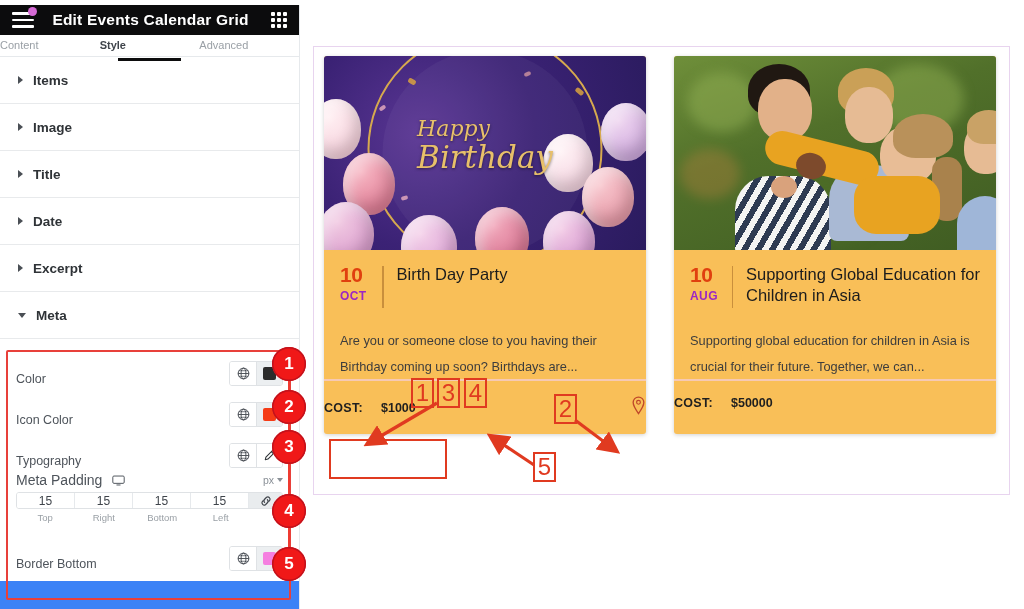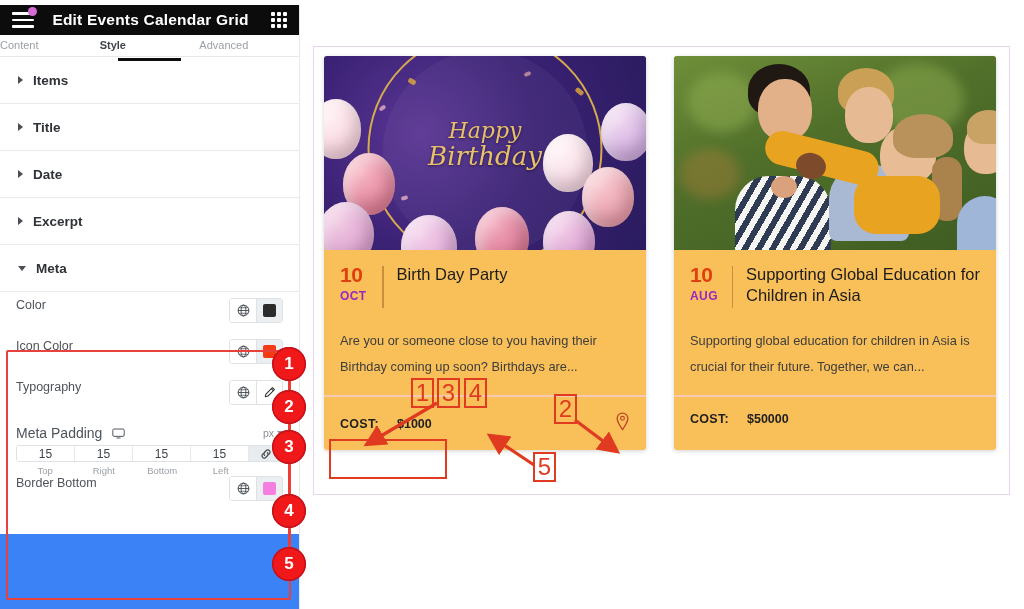--- a/index.html
+++ b/index.html
@@ -63,21 +63,21 @@
   .acc-row.open .caret {
     border-left:4.5px solid transparent; border-right:4.5px solid transparent;
     border-top:5.5px solid #4a4f55; border-bottom:0;
   }
   .acc-row .acc-label { font-size:13.5px; font-weight:bold; color:#2f3337; }
 
   
   #meta-body {
     position:relative; padding:6px 16px 10px 16px; background:#fff;
   }
-  .ctl-row { display:flex; align-items:flex-start; height:41px; }
+  .ctl-row { display:flex; align-items:flex-end; height:41px; }
   .ctl-label { font-size:12.5px; color:#4e545b; flex:1; }
 
   .ctl-group { display:flex; align-items:center; border:1px solid #dfe2e5;
     border-radius:3px; overflow:hidden; height:25px; background:#fff; }
   .ctl-group .gbtn {
     width:26px; height:100%; display:flex; align-items:center;
     justify-content:center; cursor:pointer; background:#fff;
   }
   .ctl-group .gbtn.alt { background:#eceff1; border-left:1px solid #dfe2e5; }
   .swatch { width:13px; height:13px; border-radius:2px; }
@@ -140,24 +140,24 @@
   .bd-bg { position:absolute; inset:0;
     background:
       radial-gradient(circle at 30% 40%, #5a3694 0%, #3b2275 45%, #2a1b5e 100%);
   }
   .bd-ring { position:absolute; left:50%; top:48%; transform:translate(-50%,-50%);
     width:235px; height:235px; border-radius:50%;
     border:2.5px solid #d6a94e; }
   .bd-ring2 { position:absolute; left:50%; top:50%; transform:translate(-50%,-50%);
     width:205px; height:205px; border-radius:50%; background:rgba(255,255,255,.045); }
   .bd-text { position:absolute; left:50%; top:46%; transform:translate(-50%,-50%);
-    text-align:center; font-family:"DejaVu Serif", serif; font-style:italic;
+    text-align:left; font-family:"DejaVu Serif", serif; font-style:italic;
     color:#e8c06a; line-height:1.05; text-shadow:0 1px 3px rgba(0,0,0,.5); }
   .bd-text .l1 { font-size:22px; display:block; }
-  .bd-text .l2 { font-size:26px; display:block; margin-top:1px; }
+  .bd-text .l2 { font-size:31px; display:block; margin-top:1px; }
   .balloon { position:absolute; border-radius:50% 50% 48% 48%;
     box-shadow:inset -6px -9px 14px rgba(0,0,0,.17), inset 7px 7px 14px rgba(255,255,255,.55); }
   .conf { position:absolute; border-radius:2px; opacity:.85; }
 
   
   .kid-bg { position:absolute; inset:0;
     background:linear-gradient(160deg,#6f8f3a 0%,#51702a 40%,#3f5c22 100%); }
   .kid-blur { position:absolute; border-radius:50%; filter:blur(6px); opacity:.5; }
   .head { position:absolute; border-radius:48% 48% 45% 45%; }
   .hair { position:absolute; border-radius:50% 50% 38% 38%; }
@@ -167,22 +167,22 @@
   .ev-head { display:flex; align-items:flex-start; }
   .ev-date { width:42px; flex:none; text-align:left; line-height:1; }
   .ev-day { font-size:21px; font-weight:bold; color:#e0400f; letter-spacing:-.5px; }
   .ev-mon { font-size:12px; font-weight:bold; color:#9b26c4; margin-top:5px;
     letter-spacing:.4px; }
   .ev-sep { width:1.5px; align-self:stretch; background:#c98f3c; margin:2px 13px 2px 0; min-height:42px; }
   .ev-title { font-size:16.5px; color:#1c1c1c; line-height:1.28; font-weight:400; }
   .ev-excerpt { font-size:12.8px; color:#3d3d3d; line-height:2.0; margin-top:18px; }
 
   .meta-row {
-    margin-top:16px; border-top:2px solid #f6c9b4;
-    padding:15px 16px; display:flex; align-items:center;
+    border-top:2px solid #f6c9b4;
+    padding:15px 0; display:flex; align-items:center;
   }
   .meta-cost-label { font-size:12.5px; font-weight:bold; color:#1f1f1f; letter-spacing:.3px; }
   .meta-cost-value { font-size:12.5px; font-weight:bold; color:#1f1f1f; margin-left:18px; }
   .meta-pin { margin-left:auto; }
 
   
   .ann-box {
     position:absolute; border:2.5px solid #e03a20; background:transparent;
     color:#e03a20; font-size:24px; font-weight:400; display:flex;
     align-items:center; justify-content:center; z-index:40;
@@ -220,20 +220,24 @@
   <div id="tabs">
     <div class="tab">Content</div>
     <div class="tab active">Style</div>
     <div class="tab">Advanced</div>
   </div>
 
   <div class="accordion">
     <div class="acc-row">
       <span class="caret"></span>
       <span class="acc-label">Items</span>
+    </div>
+    <div class="acc-row">
+      <span class="caret"></span>
+      <span class="acc-label">Image</span>
     </div>
     <div class="acc-row">
       <span class="caret"></span>
       <span class="acc-label">Title</span>
     </div>
     <div class="acc-row">
       <span class="caret"></span>
       <span class="acc-label">Date</span>
     </div>
     <div class="acc-row">

